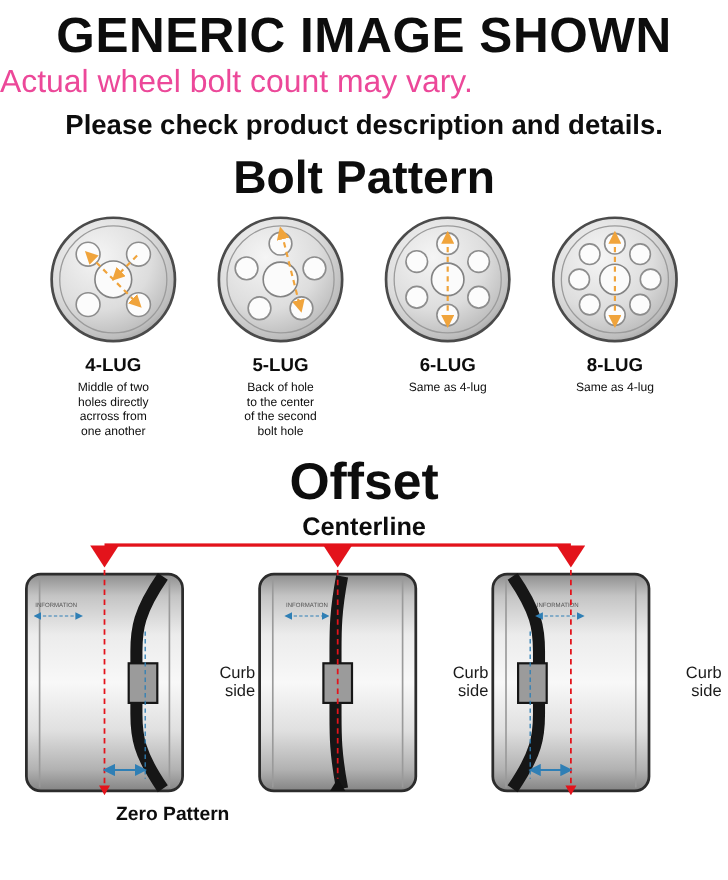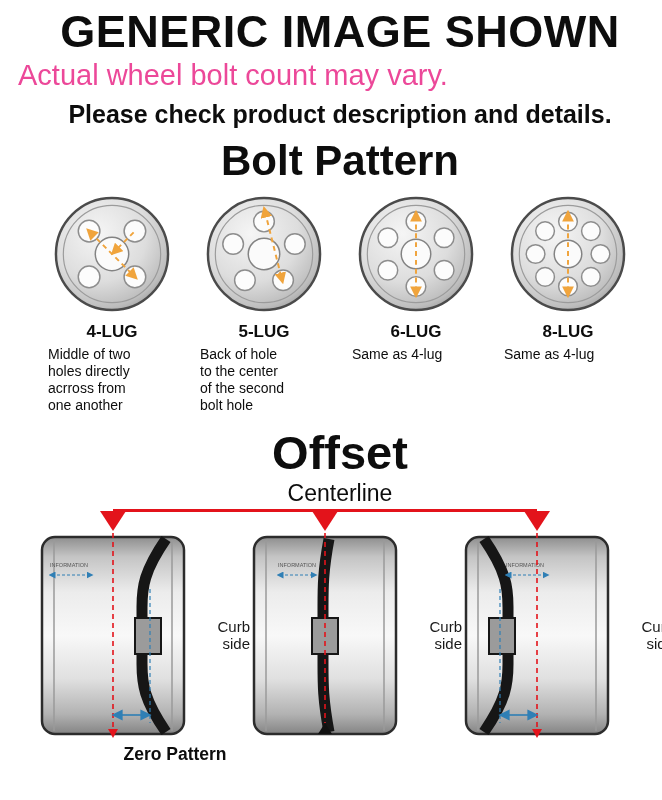--- a/index.html
+++ b/index.html
@@ -1,39 +1,39 @@
 <!DOCTYPE html>
 <html><head>
 <meta charset="utf-8">
 <style>
   * { margin:0; padding:0; box-sizing:border-box; }
   html,body { background:#fff; }
   body {
     width:662px; height:800px; overflow:hidden;
     font-family:"Liberation Sans", sans-serif; color:#0d0d0d;
   }
-  .page { width:662px; height:800px; padding-top:8px; position:relative;padding-left:18px; }
+  .page { width:662px; height:800px; padding-top:8px; position:relative; }
 
   .title { font-size:45px; font-weight:800; text-align:center; letter-spacing:0.5px; line-height:1.05; }
   .subtitle { font-size:29px; font-weight:400; text-align:left; color:#ec4899; margin-top:4px; }
   .note { font-size:25px; font-weight:700; text-align:center; margin-top:8px; }
 
   .section-heading { font-size:42px; font-weight:800; text-align:center; margin-top:8px; }
 
   .lug-row { display:flex; justify-content:center; margin-top:10px; }
   .lug-col { width:152px; display:flex; flex-direction:column; align-items:center; }
   .lug-wheel { width:118px; height:118px; display:block; }
   .lug-label { font-size:17px; font-weight:700; margin-top:9px; }
-  .lug-desc { font-size:14px; margin-top:4px; line-height:1.22; white-space:pre-line; width:128px; }
+  .lug-desc { font-size:11px; text-align:center; margin-top:4px; line-height:1.22; white-space:pre-line; width:128px; }
 
   .hole { fill:#fcfcfc; stroke:#8d8d8d; stroke-width:1.5; }
   .measure { stroke:#f0a43c; stroke-width:2; stroke-dasharray:5 4; fill:none; }
 
   .offset-heading { font-size:47px; font-weight:800; text-align:center; margin-top:10px; }
-  .centerline-label { font-size:23px; font-weight:400; text-align:center; margin-top:0px; }
+  .centerline-label { font-size:23px; font-weight:700; text-align:center; margin-top:0px; }
 
   .cl-strip { position:relative; height:26px; width:662px; }
   .cl-line { position:absolute; left:95px; width:424px; top:2px; height:3px; background:#e3131b; }
   .cl-tri {
     position:absolute; top:4px; width:0; height:0; margin-left:-13px;
     border-left:13px solid transparent; border-right:13px solid transparent;
     border-top:20px solid #e3131b;
   }
   .wheel-row { display:flex; padding-left:20px; height:205px; }
   .owheel { width:150px; height:205px; display:block; flex:none; }

